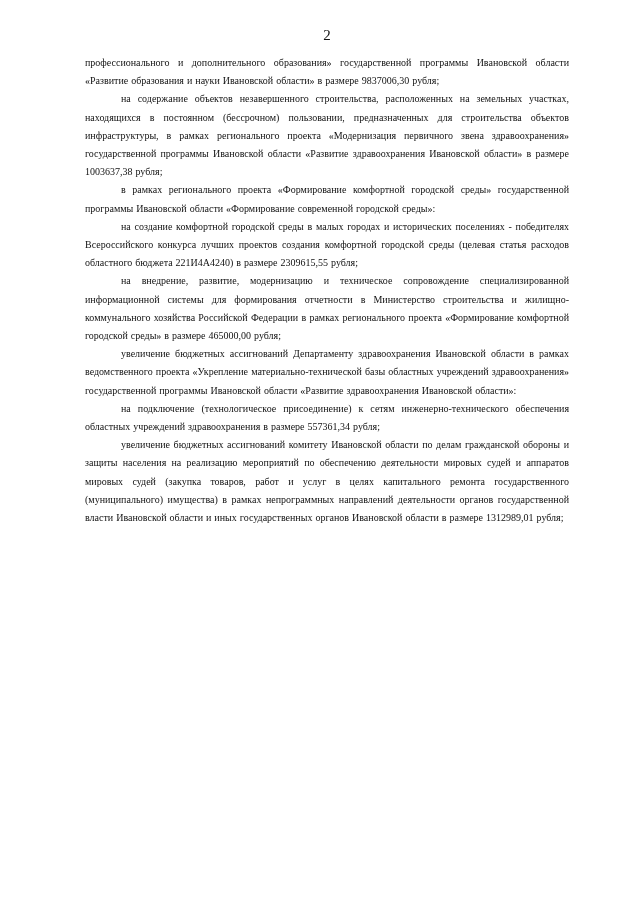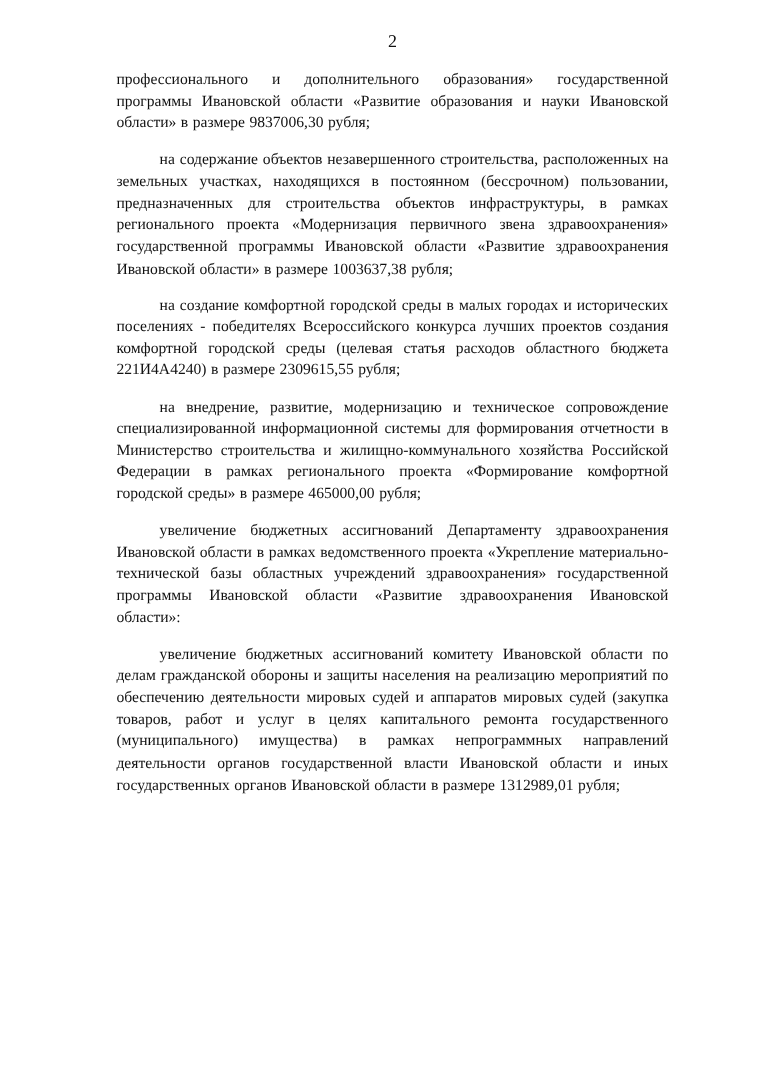--- a/index.html
+++ b/index.html
@@ -18,38 +18,40 @@
       overflow: hidden;
       position: relative;
     }
     .page-number {
       text-align: center;
       font-size: 15px;
       line-height: 19px;
       margin-bottom: 9px;
     }
     .text-block p {
-      margin: 12px;
-      font-size: 13px;
+      margin: 0;
+      font-size: 10px;
       line-height: 18.2px;
       text-align: justify;
       text-indent: 36px;
       word-spacing: 0.5px;
     }
     .text-block p.no-indent {
       text-indent: 0;
     }
   </style>
 </head>
 <body>
 
 <div class="page">
   <div class="page-number">2</div>
 
   <div class="text-block">
     <p class="no-indent">профессионального и дополнительного образования» государственной программы Ивановской области «Развитие образования и науки Ивановской области» в размере 9837006,30 рубля;</p>
     <p>на содержание объектов незавершенного строительства, расположенных на земельных участках, находящихся в постоянном (бессрочном) пользовании, предназначенных для строительства объектов инфраструктуры, в рамках регионального проекта «Модернизация первичного звена здравоохранения» государственной программы Ивановской области «Развитие здравоохранения Ивановской области» в размере 1003637,38 рубля;</p>
+    <p>в рамках регионального проекта «Формирование комфортной городской среды» государственной программы Ивановской области «Формирование современной городской среды»:</p>
     <p>на создание комфортной городской среды в малых городах и исторических поселениях - победителях Всероссийского конкурса лучших проектов создания комфортной городской среды (целевая статья расходов областного бюджета 221И4А4240) в размере 2309615,55 рубля;</p>
     <p>на внедрение, развитие, модернизацию и техническое сопровождение специализированной информационной системы для формирования отчетности в Министерство строительства и жилищно-коммунального хозяйства Российской Федерации в рамках регионального проекта «Формирование комфортной городской среды» в размере 465000,00 рубля;</p>
     <p>увеличение бюджетных ассигнований Департаменту здравоохранения Ивановской области в рамках ведомственного проекта «Укрепление материально-технической базы областных учреждений здравоохранения» государственной программы Ивановской области «Развитие здравоохранения Ивановской области»:</p>
+    <p>на подключение (технологическое присоединение) к сетям инженерно-технического обеспечения областных учреждений здравоохранения в размере 557361,34 рубля;</p>
     <p>увеличение бюджетных ассигнований комитету Ивановской области по делам гражданской обороны и защиты населения на реализацию мероприятий по обеспечению деятельности мировых судей и аппаратов мировых судей (закупка товаров, работ и услуг в целях капитального ремонта государственного (муниципального) имущества) в рамках непрограммных направлений деятельности органов государственной власти Ивановской области и иных государственных органов Ивановской области в размере 1312989,01 рубля;</p>
   </div>
 </div>
 
 </body></html>

